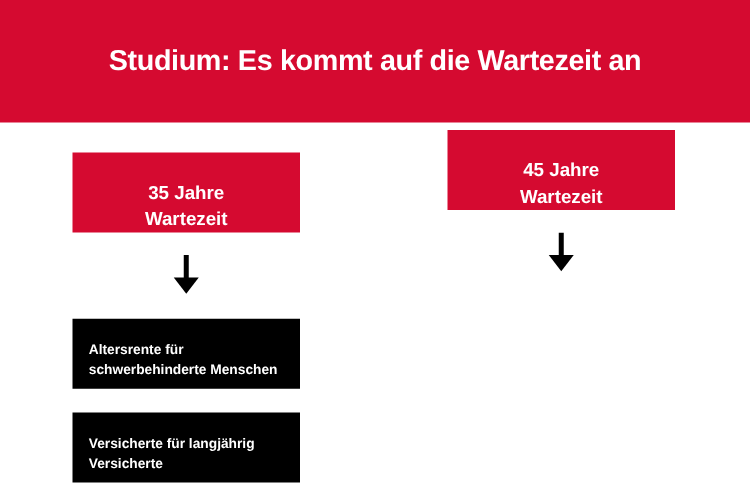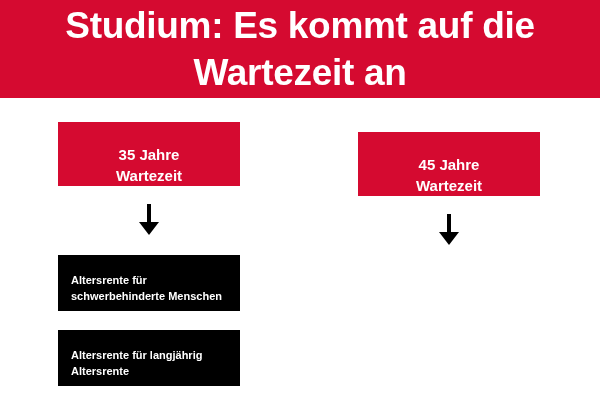--- a/index.html
+++ b/index.html
@@ -29,37 +29,37 @@
     width: 600px;
     height: 98px;
     background: #d50a30;
     display: flex;
     align-items: center;
     justify-content: center;
   }
   .header-title {
     color: #ffffff;
     font-family: "Liberation Sans", sans-serif;
-    font-size: 37px;
+    font-size: 23px;
     font-weight: bold;
     line-height: 1.28;
     text-align: center;
     letter-spacing: -0.3px;
     max-width: 470px;
     margin: 0;
     padding: 0 10px;
   }
 
   
   .column {
     position: absolute;
     width: 182px;
   }
   .column-left  { left: 58px;  top: 122px; }
-  .column-right { left: 358px; top: 132px; }
+  .column-right { left: 358px; top: 104px; }
 
   
   .period-box {
     width: 182px;
     height: 64px;
     background: #d50a30;
     display: flex;
     align-items: center;
     justify-content: center;
     box-sizing: border-box;
@@ -129,21 +129,21 @@
         <rect x="9" y="0" width="4" height="21" fill="#000000"></rect>
         <polygon points="1,18 21,18 11,31" fill="#000000"></polygon>
       </svg>
     </div>
 
     <div class="pension-box">
       <span class="pension-label">Altersrente für schwerbehinderte Menschen</span>
     </div>
 
     <div class="pension-box">
-      <span class="pension-label">Altersrente für langjährig Altersrente</span>
+      <span class="pension-label">Versicherte für langjährig Versicherte</span>
     </div>
 
   </div>
 
   <div class="column column-right">
 
     <div class="period-box">
       <span class="period-label">45 Jahre Wartezeit</span>
     </div>
 

